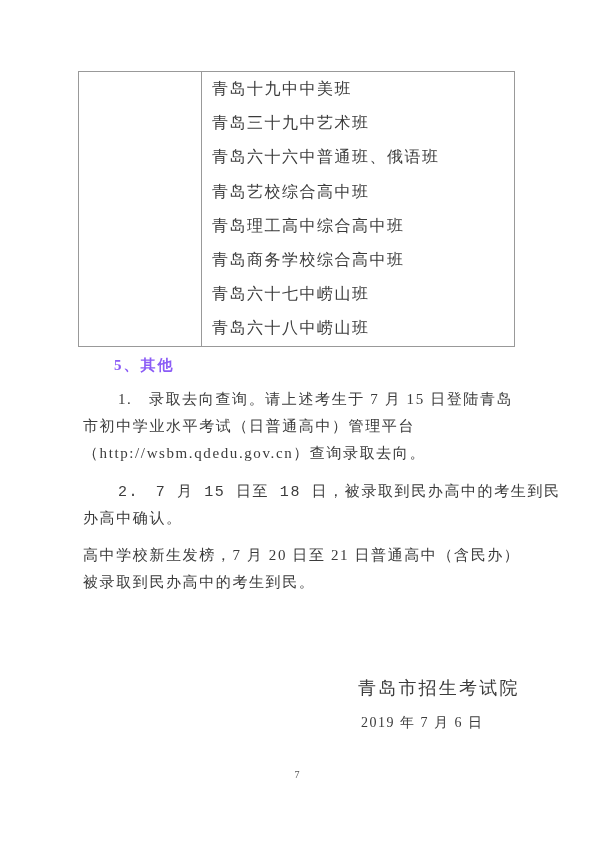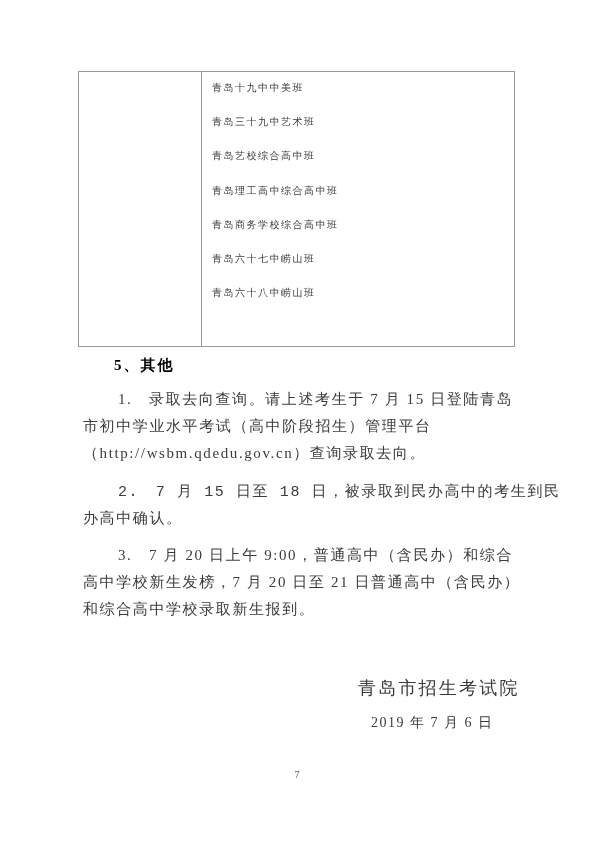--- a/index.html
+++ b/index.html
@@ -32,36 +32,35 @@
     border-right: 1px solid #999;
     box-sizing: border-box;
   }
   .doc-table .cell-right {
     flex: 1;
     padding-left: 10px;
     box-sizing: border-box;
   }
   .doc-table .trow {
     line-height: 34.2px;
-    font-size: 10px;
+    font-size: 16px;
     letter-spacing: 1.5px;
     white-space: pre;
-    font-family: Liberation Mono, monospace;
   }
   
   .heading {
     position: absolute;
     left: 114px;
     top: 352px;
     font-size: 15px;
     font-weight: bold;
     letter-spacing: 2px;
     line-height: 27px;
     white-space: pre;
-    color: #000000;
+    color: #8b5cf6;
   }
   .para {
     position: absolute;
     left: 83px;
     width: 445px;
     font-size: 15px;
     letter-spacing: 1.6px;
     line-height: 27px;
   }
   .para .line { white-space: pre; }
@@ -73,21 +72,21 @@
     position: absolute;
     left: 358px;
     top: 675px;
     font-size: 18px;
     letter-spacing: 2.2px;
     line-height: 27px;
     white-space: pre;
   }
   .sig-date {
     position: absolute;
-    left: 371px;
+    left: 361px;
     top: 709px;
     font-size: 14px;
     letter-spacing: 1.5px;
     line-height: 27px;
     white-space: pre;
   }
   .page-num {
     position: absolute;
     left: 0;
     top: 769px;
@@ -100,45 +99,45 @@
 </head>
 <body>
 
 <div class="page">
 
   <div class="doc-table">
     <div class="cell-left"></div>
     <div class="cell-right">
       <div class="trow">青岛十九中中美班</div>
       <div class="trow">青岛三十九中艺术班</div>
+      <div class="trow">青岛六十六中普通班、俄语班</div>
       <div class="trow">青岛艺校综合高中班</div>
       <div class="trow">青岛理工高中综合高中班</div>
       <div class="trow">青岛商务学校综合高中班</div>
       <div class="trow">青岛六十七中崂山班</div>
       <div class="trow">青岛六十八中崂山班</div>
     </div>
   </div>
 
   <div class="heading">5、其他</div>
 
   <div class="para p1">
     <div class="line indent">1.　录取去向查询。请上述考生于 7 月 15 日登陆青岛</div>
-    <div class="line">市初中学业水平考试（高中阶段招生）管理平台</div>
+    <div class="line">市初中学业水平考试（日普通高中）管理平台</div>
     <div class="line">（http://wsbm.qdedu.gov.cn）查询录取去向。</div>
   </div>
 
   <div class="para p2">
     <div class="line indent">2.　7 月 15 日至 18 日，被录取到民办高中的考生到民</div>
     <div class="line">办高中确认。</div>
   </div>
 
   <div class="para p3">
-    <div class="line indent">3.　7 月 20 日上午 9:00，普通高中（含民办）和综合</div>
     <div class="line">高中学校新生发榜，7 月 20 日至 21 日普通高中（含民办）</div>
-    <div class="line">和综合高中学校录取新生报到。</div>
+    <div class="line">被录取到民办高中的考生到民。</div>
   </div>
 
   <div class="sig-org">青岛市招生考试院</div>
   <div class="sig-date">2019 年 7 月 6 日</div>
 
   <div class="page-num">7</div>
 
 </div>
 
 </body></html>

